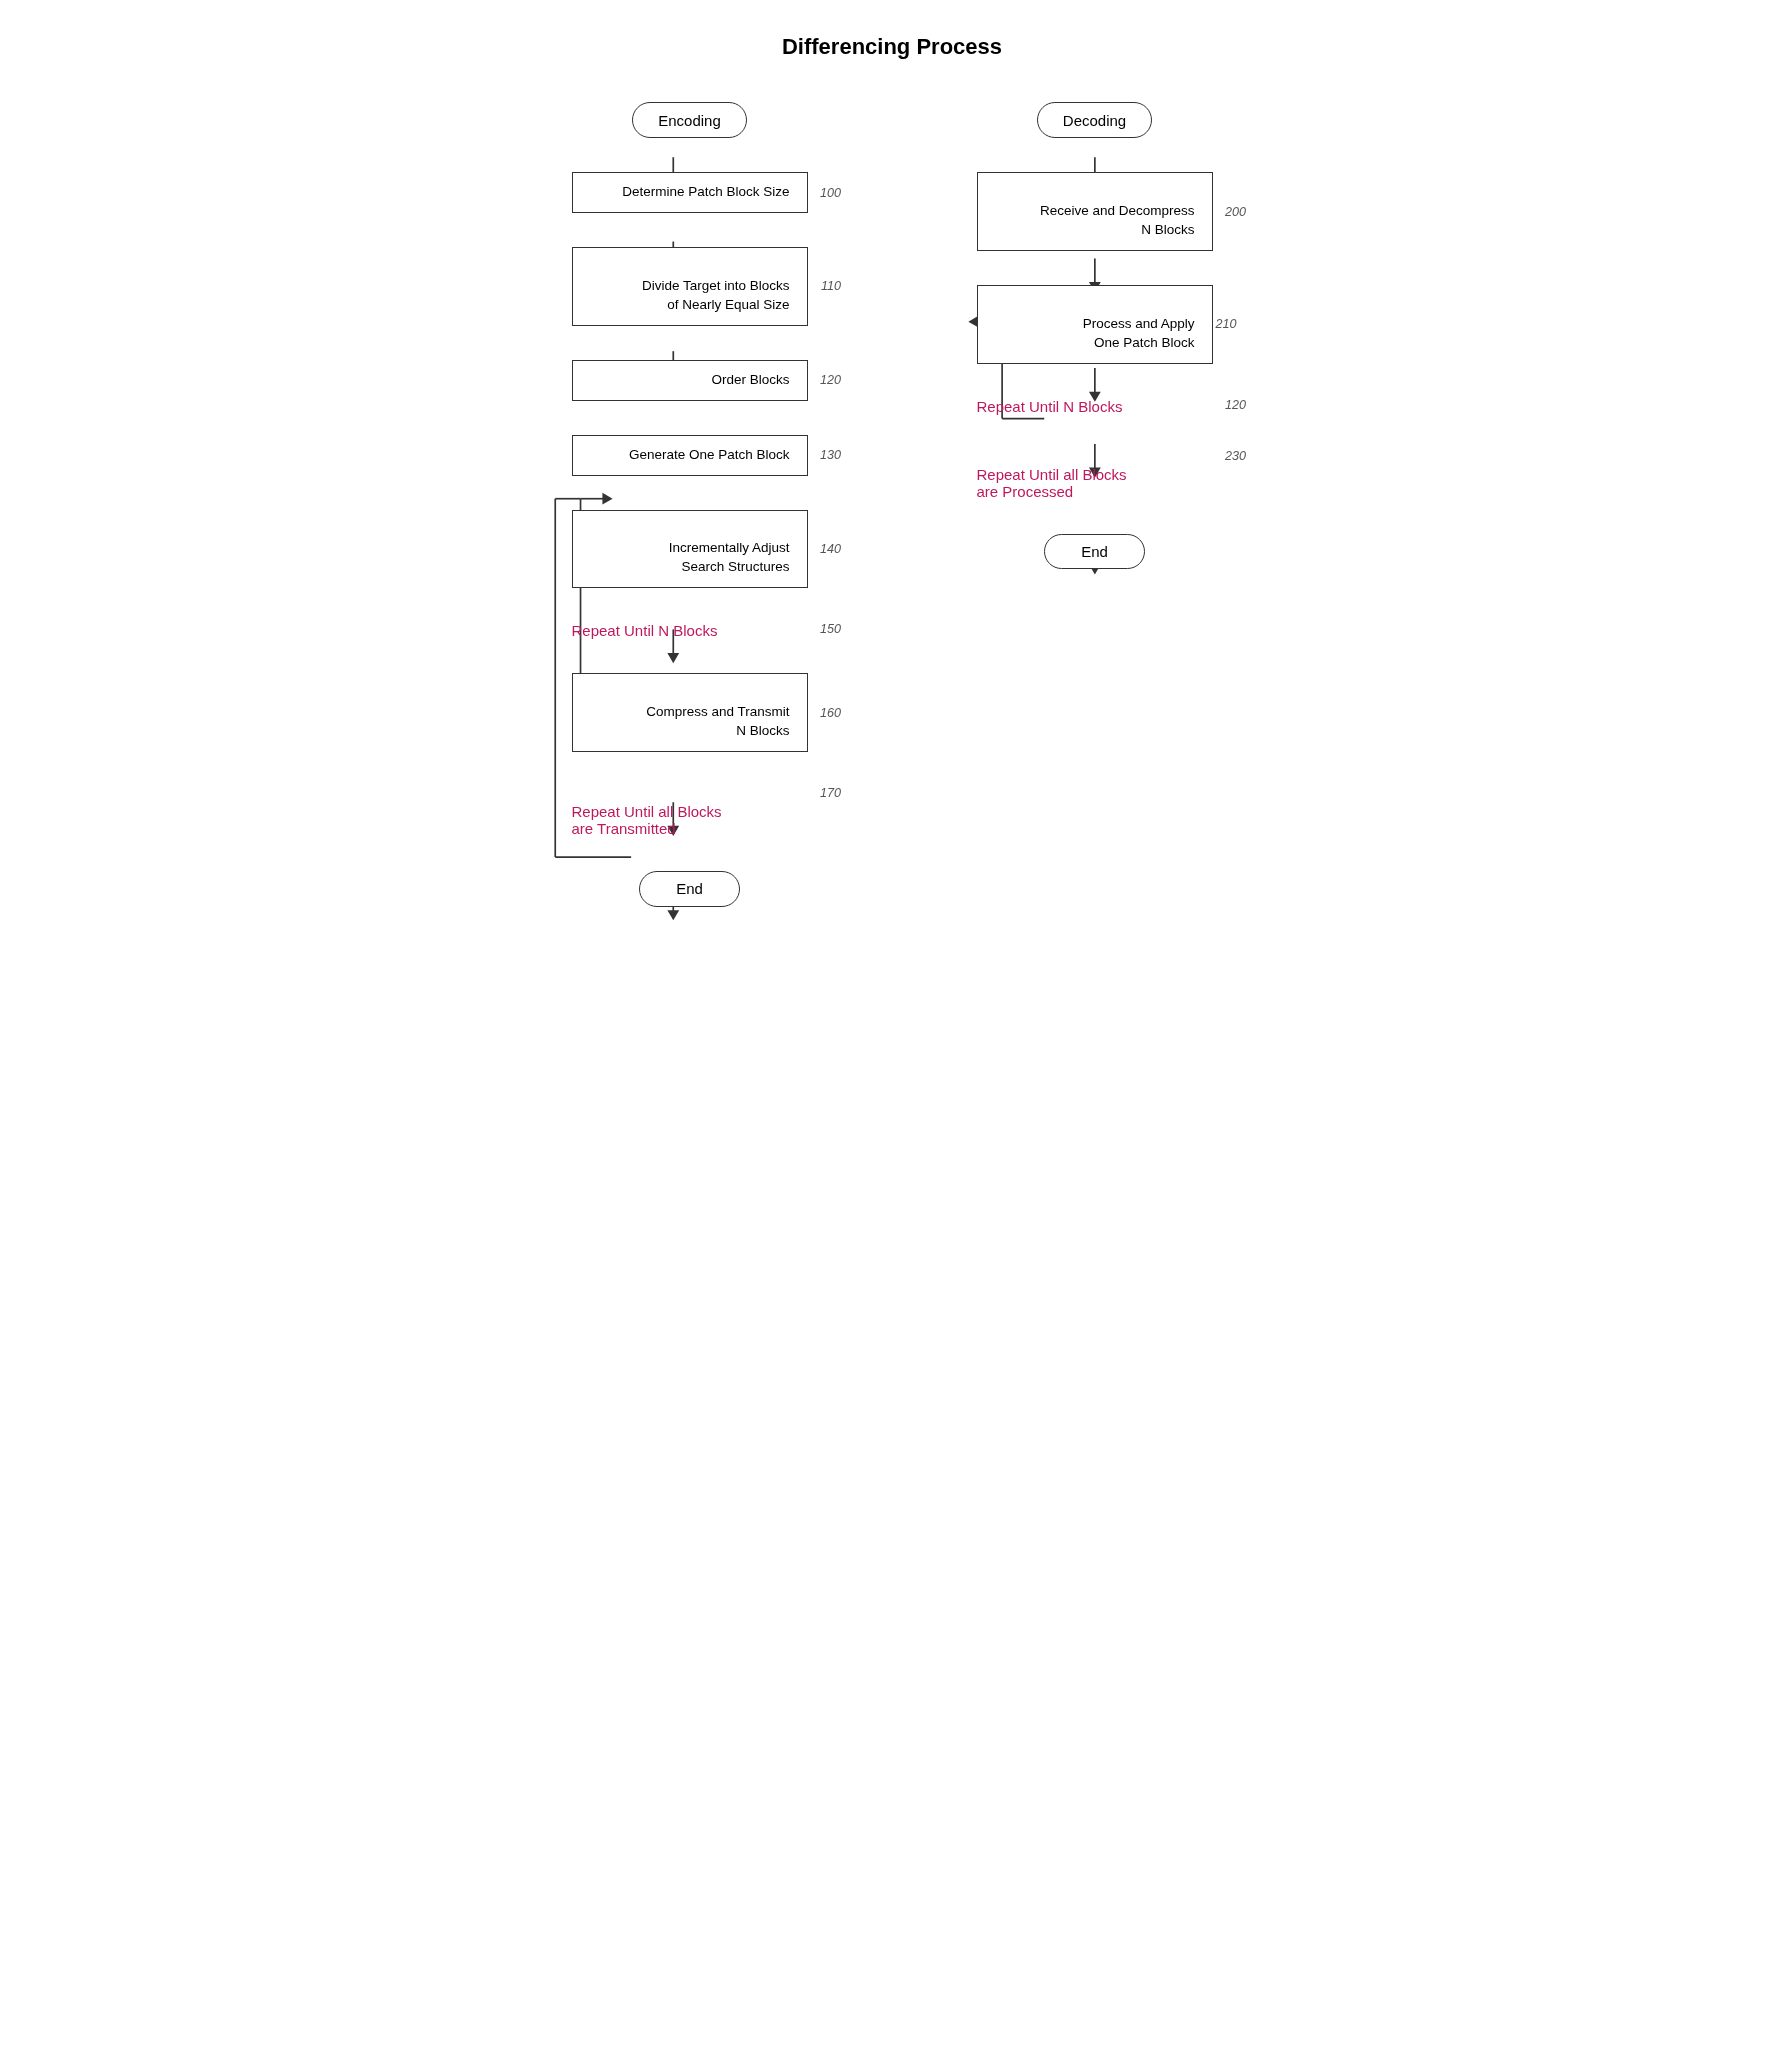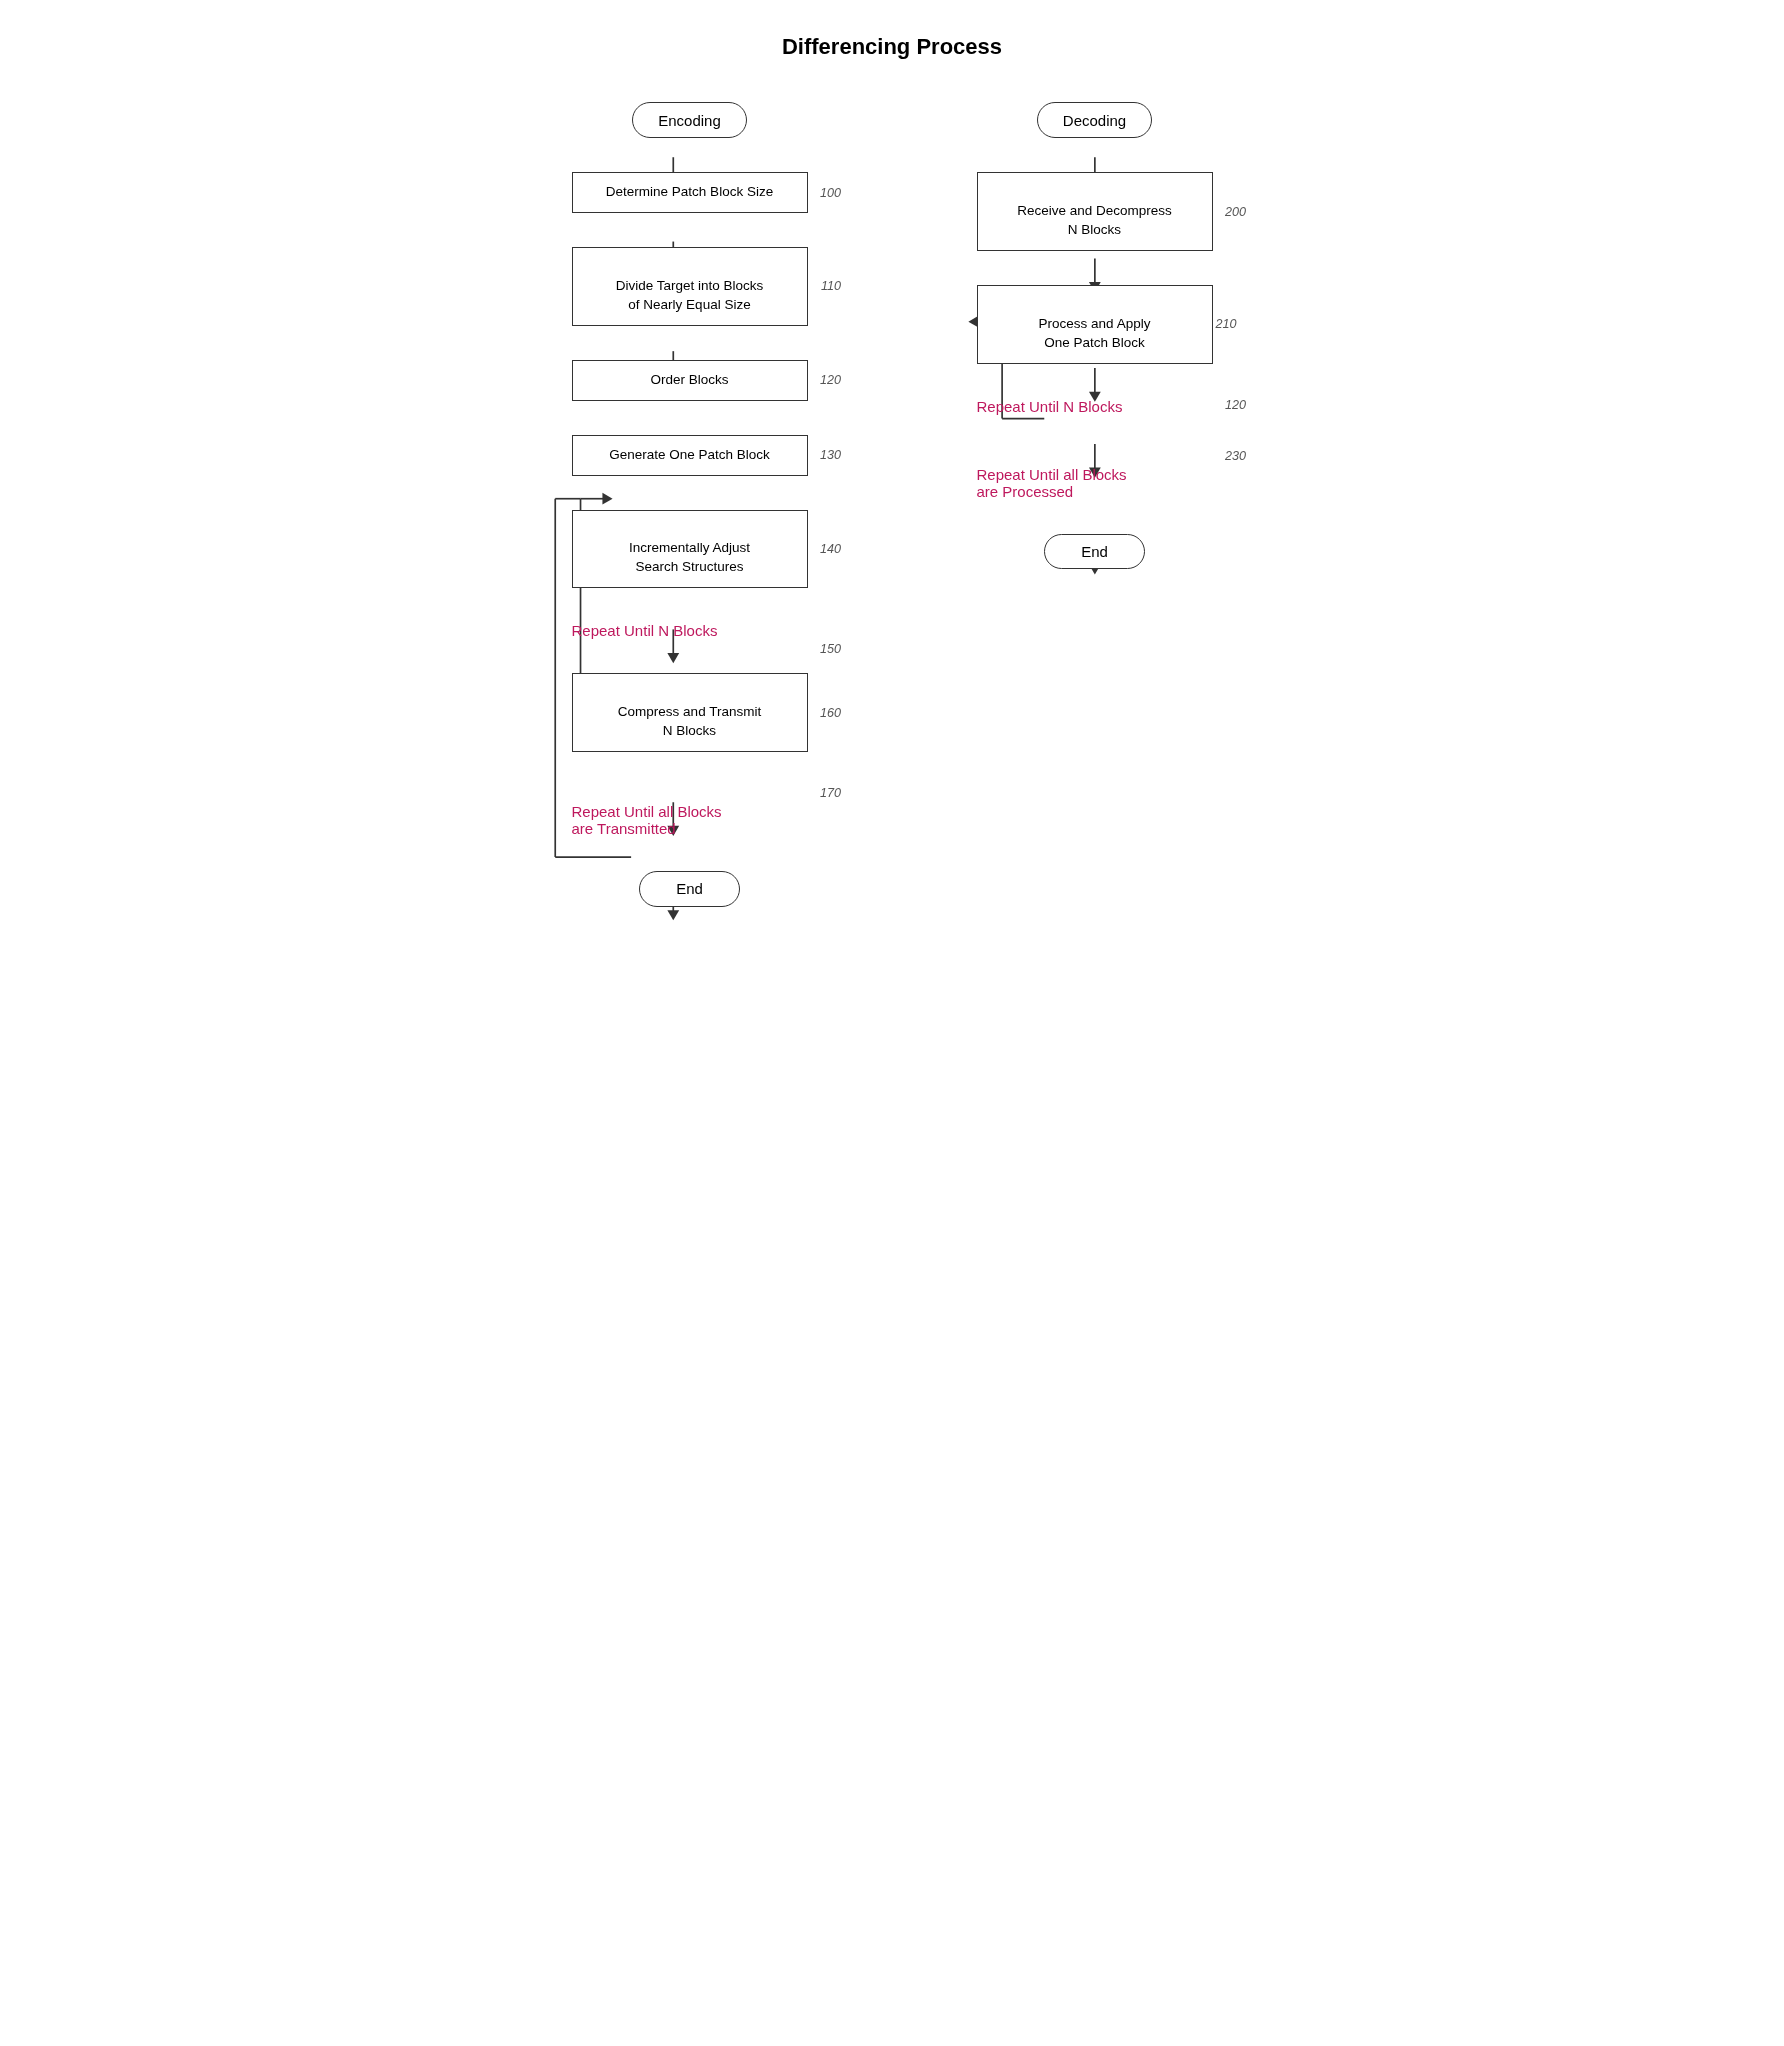--- a/index.html
+++ b/index.html
@@ -32,21 +32,21 @@
       text-align: center;
       min-width: 101px;
     }
 
     
     .box {
       border: 1.7px solid #333;
       padding: 10px 17px;
       background: #fff;
       font-size: 13.5px;
-      text-align: center;
+      text-align: right;
       width: 236px;
       line-height: 1.4;
     }
 
     
     .step-label {
       font-style: italic;
       font-size: 12.6px;
       color: #555;
       position: absolute;
@@ -198,21 +198,21 @@
 Search Structures</span>
         </div>
         <span class="step-label" style="font-style:italic; color:#555; position:absolute; right:8.4px; top:50%; transform:translateY(-50%); font-size:12.6px;">140</span>
       </div>
 
       <div style="height:34px;"></div>
       <div class="step-row">
         <div class="text-label">
           <span>Repeat Until N Blocks</span>
         </div>
-        <span class="step-label" style="font-style:italic; color:#555; position:absolute; right:8.4px; top:0; font-size:12.6px;margin-top:20px;">150</span>
+        <span class="step-label" style="font-style:italic; color:#555; position:absolute; right:8.4px; top:0; font-size:12.6px;">150</span>
       </div>
 
       <div style="height:34px;"></div>
       <div class="step-row">
         <div class="box" style="white-space:pre-line;">
           <span>Compress and Transmit
 N Blocks</span>
         </div>
         <span class="step-label" style="font-style:italic; color:#555; position:absolute; right:8.4px; top:50%; transform:translateY(-50%); font-size:12.6px;">160</span>
       </div>

